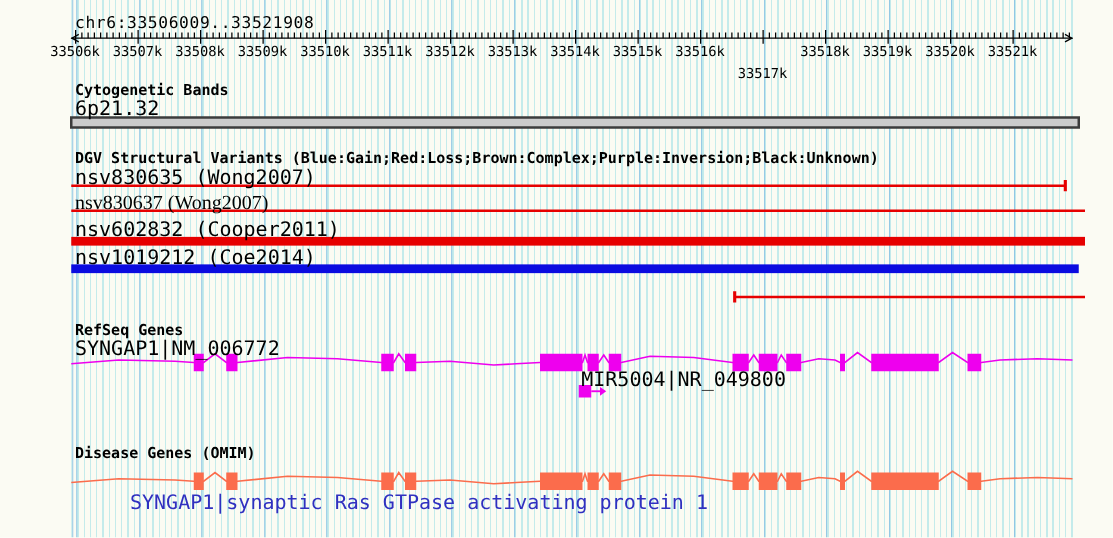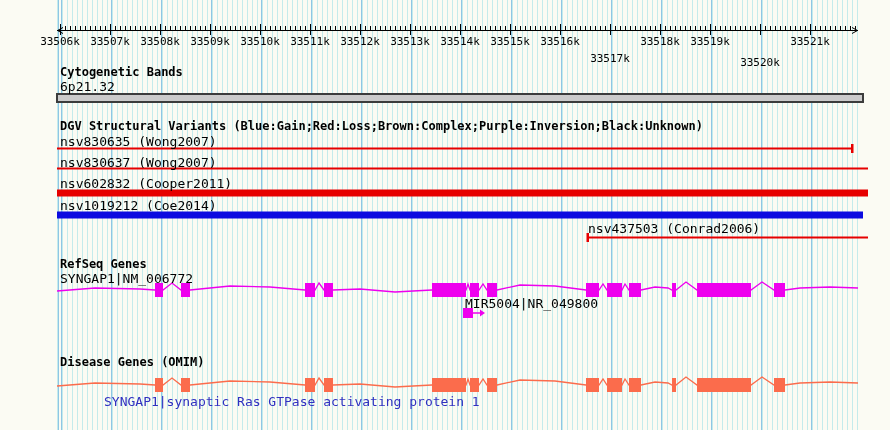--- a/index.html
+++ b/index.html
@@ -4,21 +4,21 @@
 <style>
   html,body{margin:0;padding:0;}
   .canvas{position:relative;width:890px;height:430px;background:#FBFBF3;overflow:hidden;
           font-family:"DejaVu Sans Mono",monospace;}
   .stripes{position:absolute;left:57px;top:0;width:803px;height:430px;
     background-image:
       repeating-linear-gradient(90deg,#8FC6E4 0 1px,transparent 1px 50px),
       repeating-linear-gradient(90deg,#C4EBEB 0 1px,transparent 1px 5px);
     background-position:4px 0,0 0;}
   #gfx{position:absolute;left:0;top:0;}
-  .lbl{position:absolute;font-size:13px;line-height:13px;color:#000;white-space:nowrap;}
+  .lbl{position:absolute;font-size:16px;line-height:13px;color:#000;white-space:nowrap;}
   .ttl{font-weight:bold;font-size:12px;}
   .region{font-size:13px;letter-spacing:.5px;}
   .tick-label{position:absolute;top:35px;transform:translateX(-50%);
     font-size:11px;line-height:13px;color:#000;white-space:nowrap;}
   .desc{color:#3030C0;margin-left:44px;}
 </style>
 </head>
 <body>
 
 <div class="canvas">
@@ -222,49 +222,49 @@
       <rect x="607" y="378" width="15" height="14" fill="#FB6C4C"></rect>
       <rect x="629" y="378" width="12" height="14" fill="#FB6C4C"></rect>
       <rect x="672" y="378" width="4" height="14" fill="#FB6C4C"></rect>
       <rect x="697" y="378" width="54" height="14" fill="#FB6C4C"></rect>
       <rect x="774" y="378" width="11" height="14" fill="#FB6C4C"></rect>
       <rect x="463" y="308" width="10" height="10" fill="#EE00EE"></rect>
       <line x1="473" y1="313" x2="480" y2="313" stroke="#EE00EE" stroke-width="1.5"></line>
       <path d="M480,309.5 L485,313 L480,316.5 Z" fill="#EE00EE"></path>
     </svg>
 
+  <div class="lbl region" style="left:60px;top:12px;">chr6:33506009..33521908</div>
 
   <div id="ruler-labels">
       <div class="tick-label" style="left: 60px;">33506k</div>
       <div class="tick-label" style="left: 110px;">33507k</div>
       <div class="tick-label" style="left: 160px;">33508k</div>
       <div class="tick-label" style="left: 210px; text-align: center;">33509k</div>
       <div class="tick-label" style="left: 260px;">33510k</div>
       <div class="tick-label" style="left: 310px;">33511k</div>
       <div class="tick-label" style="left: 360px;">33512k</div>
       <div class="tick-label" style="left: 410px;">33513k</div>
       <div class="tick-label" style="left: 460px;">33514k</div>
       <div class="tick-label" style="left: 510px;">33515k</div>
       <div class="tick-label" style="left: 560px;">33516k</div>
       <div class="tick-label" style="left: 610px; margin-top: 17px;">33517k</div>
       <div class="tick-label" style="left: 660px;">33518k</div>
       <div class="tick-label" style="left: 710px;">33519k</div>
-      <div class="tick-label" style="left: 760px; margin-top: 21px;">33520k</div>
+      <div class="tick-label" style="left: 760px;">33520k</div>
       <div class="tick-label" style="left: 810px;">33521k</div>
     </div>
 
   <div class="lbl ttl" style="left:60px;top:66px;">Cytogenetic Bands</div>
   <div class="lbl" style="left:60px;top:80px;">6p21.32</div>
 
   <div class="lbl ttl" style="left:60px;top:120px;text-align:right;">DGV Structural Variants (Blue:Gain;Red:Loss;Brown:Complex;Purple:Inversion;Black:Unknown)</div>
   <div class="lbl" style="left:60px;top:135px;">nsv830635 (Wong2007)</div>
-  <div class="lbl" style="left:60px;top:156px;">nsv830637 (Wong2007)</div>
+  <div class="lbl" style="left:60px;top:156px;font-family:Liberation Serif, serif;">nsv830637 (Wong2007)</div>
   <div class="lbl" style="left:60px;top:177px;">nsv602832 (Cooper2011)</div>
   <div class="lbl" style="left:60px;top:199px;">nsv1019212 (Coe2014)</div>
-  <div class="lbl" style="left:588px;top:222px;">nsv437503 (Conrad2006)</div>
 
   <div class="lbl ttl" style="left:60px;top:258px;">RefSeq Genes</div>
   <div class="lbl" style="left:60px;top:272px;">SYNGAP1|NM_006772</div>
   <div class="lbl" style="left:465px;top:297px;">MIR5004|NR_049800</div>
 
   <div class="lbl ttl" style="left:60px;top:356px;">Disease Genes (OMIM)</div>
   <div class="lbl desc" style="left:60px;top:395px;">SYNGAP1|synaptic Ras GTPase activating protein 1</div>
 </div>
 
 </body></html>

